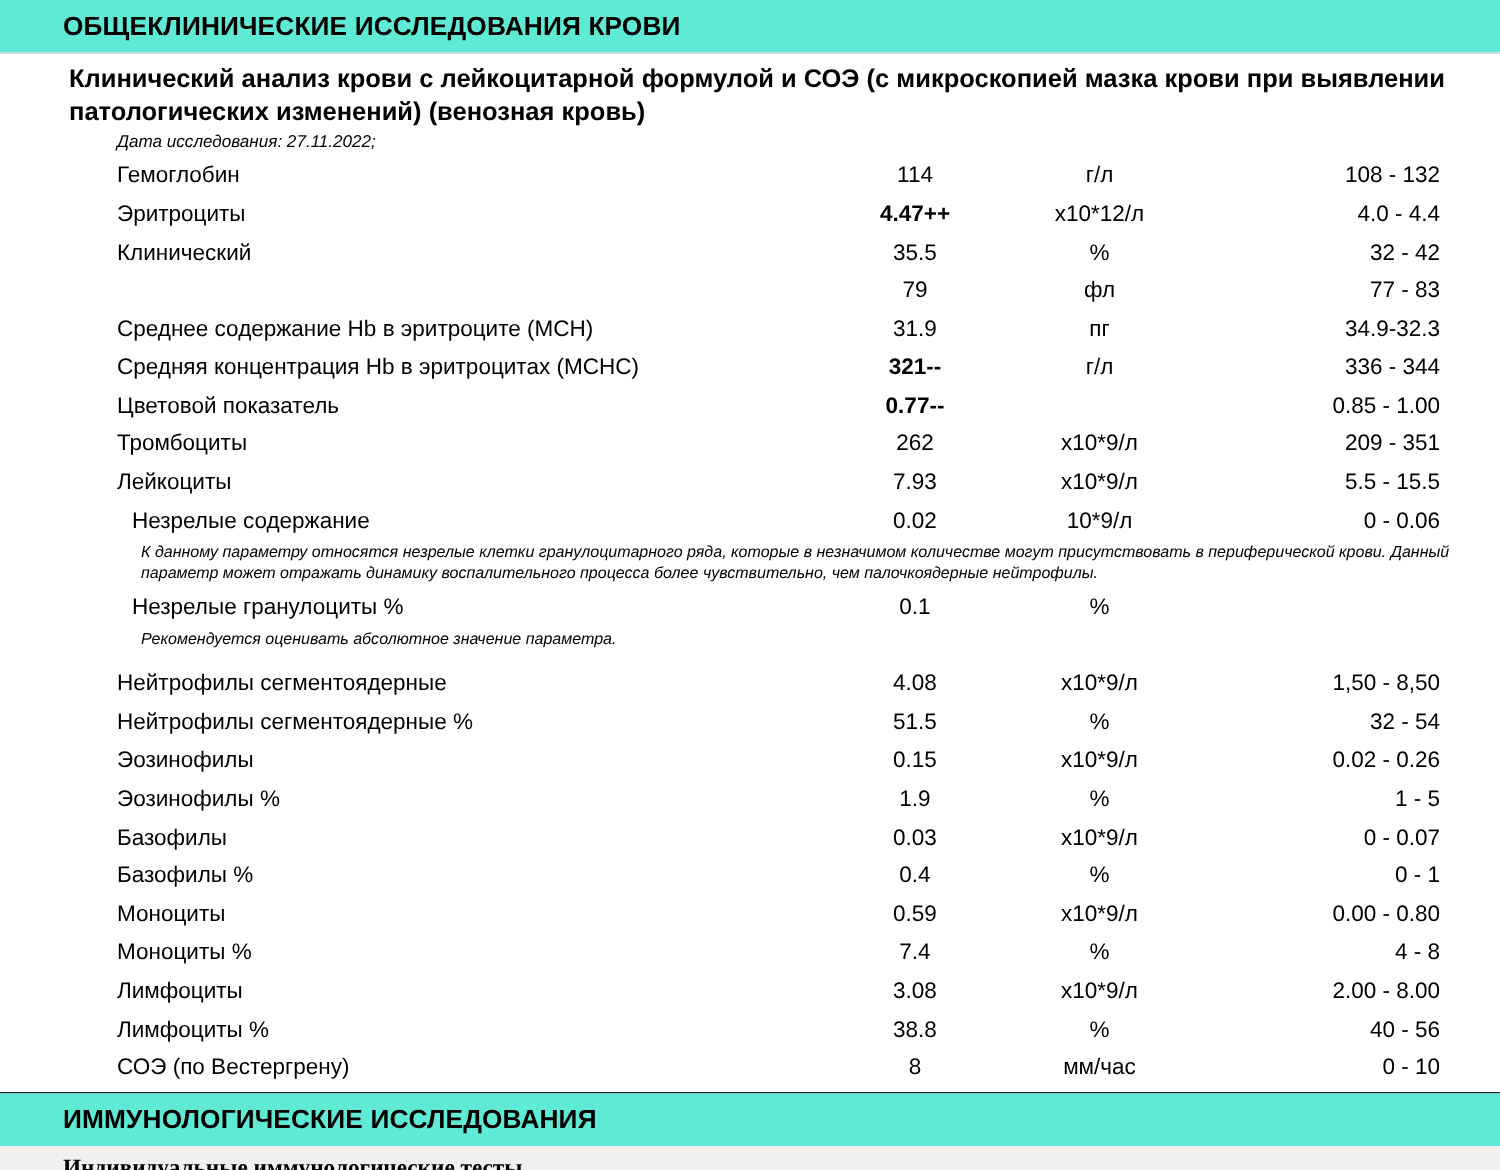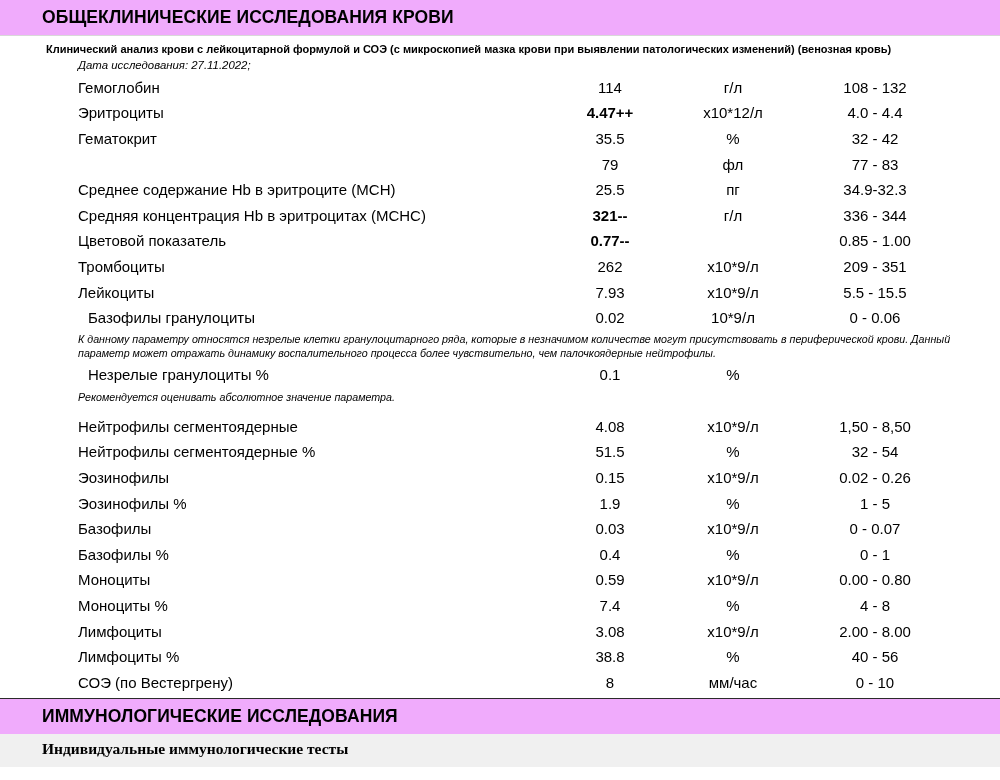--- a/index.html
+++ b/index.html
@@ -17,21 +17,21 @@
   }
   .page {
     position: relative;
     width: 1000px;
     height: 780px;
     padding: 0;
   }
 
   
   .band {
-    background: #f0abfc;
+    background: #5eead4;
     padding: 7px 0 8px 42px;
   }
   .band-title {
     font-size: 17.5px;
     font-weight: bold;
     letter-spacing: 0.1px;
     line-height: 1.15;
   }
   .band-sub {
     background: #f0f0f0;
@@ -50,21 +50,21 @@
     width: 100%;
   }
   .rule-light {
     height: 1px;
     background: #d8d8d8;
     width: 100%;
   }
 
   
   .group-title {
-    font-size: 11px;
+    font-size: 17px;
     font-weight: bold;
     line-height: 1.28;
     padding: 6px 27px 0 46px;
   }
   .group-date {
     font-size: 11.4px;
     font-style: italic;
     padding: 3px 0 2px 78px;
     line-height: 1.2;
   }
@@ -98,34 +98,35 @@
     width: 130px;
     top: 0;
     text-align: center;
     white-space: nowrap;
   }
   .row .ref {
     position: absolute;
     left: 790px;
     width: 170px;
     top: 0;
-    text-align: center;
+    text-align: right;
     white-space: nowrap;
   }
   .value.abnormal {
     font-weight: bold;
   }
 
   
   .note {
     font-size: 10.7px;
     font-style: italic;
     line-height: 1.32;
     padding: 1px 22px 2px 78px;
     text-align: left;
+    margin-left: 16px;
   }
   .note.single { padding-top: 2px; padding-bottom: 3px; }
 
   .spacer-sm { height: 7px; }
   .spacer-xs { height: 3px; }
 </style>
 </head>
 <body>
 
 <div class="page">
@@ -148,35 +149,35 @@
     </div>
 
     <div class="row">
       <span class="label">Эритроциты</span>
       <span class="value abnormal">4.47++</span>
       <span class="unit">x10*12/л</span>
       <span class="ref">4.0 - 4.4</span>
     </div>
 
     <div class="row">
-      <span class="label">Гематокрит</span>
+      <span class="label">Клинический</span>
       <span class="value">35.5</span>
       <span class="unit">%</span>
       <span class="ref">32 - 42</span>
     </div>
 
     <div class="row">
       <span class="value">79</span>
       <span class="unit">фл</span>
       <span class="ref">77 - 83</span>
     </div>
 
     <div class="row">
       <span class="label">Среднее содержание Hb в эритроците (MCH)</span>
-      <span class="value">25.5</span>
+      <span class="value">31.9</span>
       <span class="unit">пг</span>
       <span class="ref">34.9-32.3</span>
     </div>
 
     <div class="row">
       <span class="label">Средняя концентрация Hb в эритроцитах (MCHC)</span>
       <span class="value abnormal">321--</span>
       <span class="unit">г/л</span>
       <span class="ref">336 - 344</span>
     </div>
@@ -196,21 +197,21 @@
     </div>
 
     <div class="row">
       <span class="label">Лейкоциты</span>
       <span class="value">7.93</span>
       <span class="unit">x10*9/л</span>
       <span class="ref">5.5 - 15.5</span>
     </div>
 
     <div class="row indent">
-      <span class="label">Базофилы гранулоциты</span>
+      <span class="label">Незрелые содержание</span>
       <span class="value">0.02</span>
       <span class="unit">10*9/л</span>
       <span class="ref">0 - 0.06</span>
     </div>
 
   </div>
 
   <div class="note">К данному параметру относятся незрелые клетки гранулоцитарного ряда, которые  в незначимом количестве могут присутствовать в периферической крови. Данный параметр может отражать динамику воспалительного процесса более чувствительно, чем палочкоядерные нейтрофилы.</div>
 
   <div class="rows">

